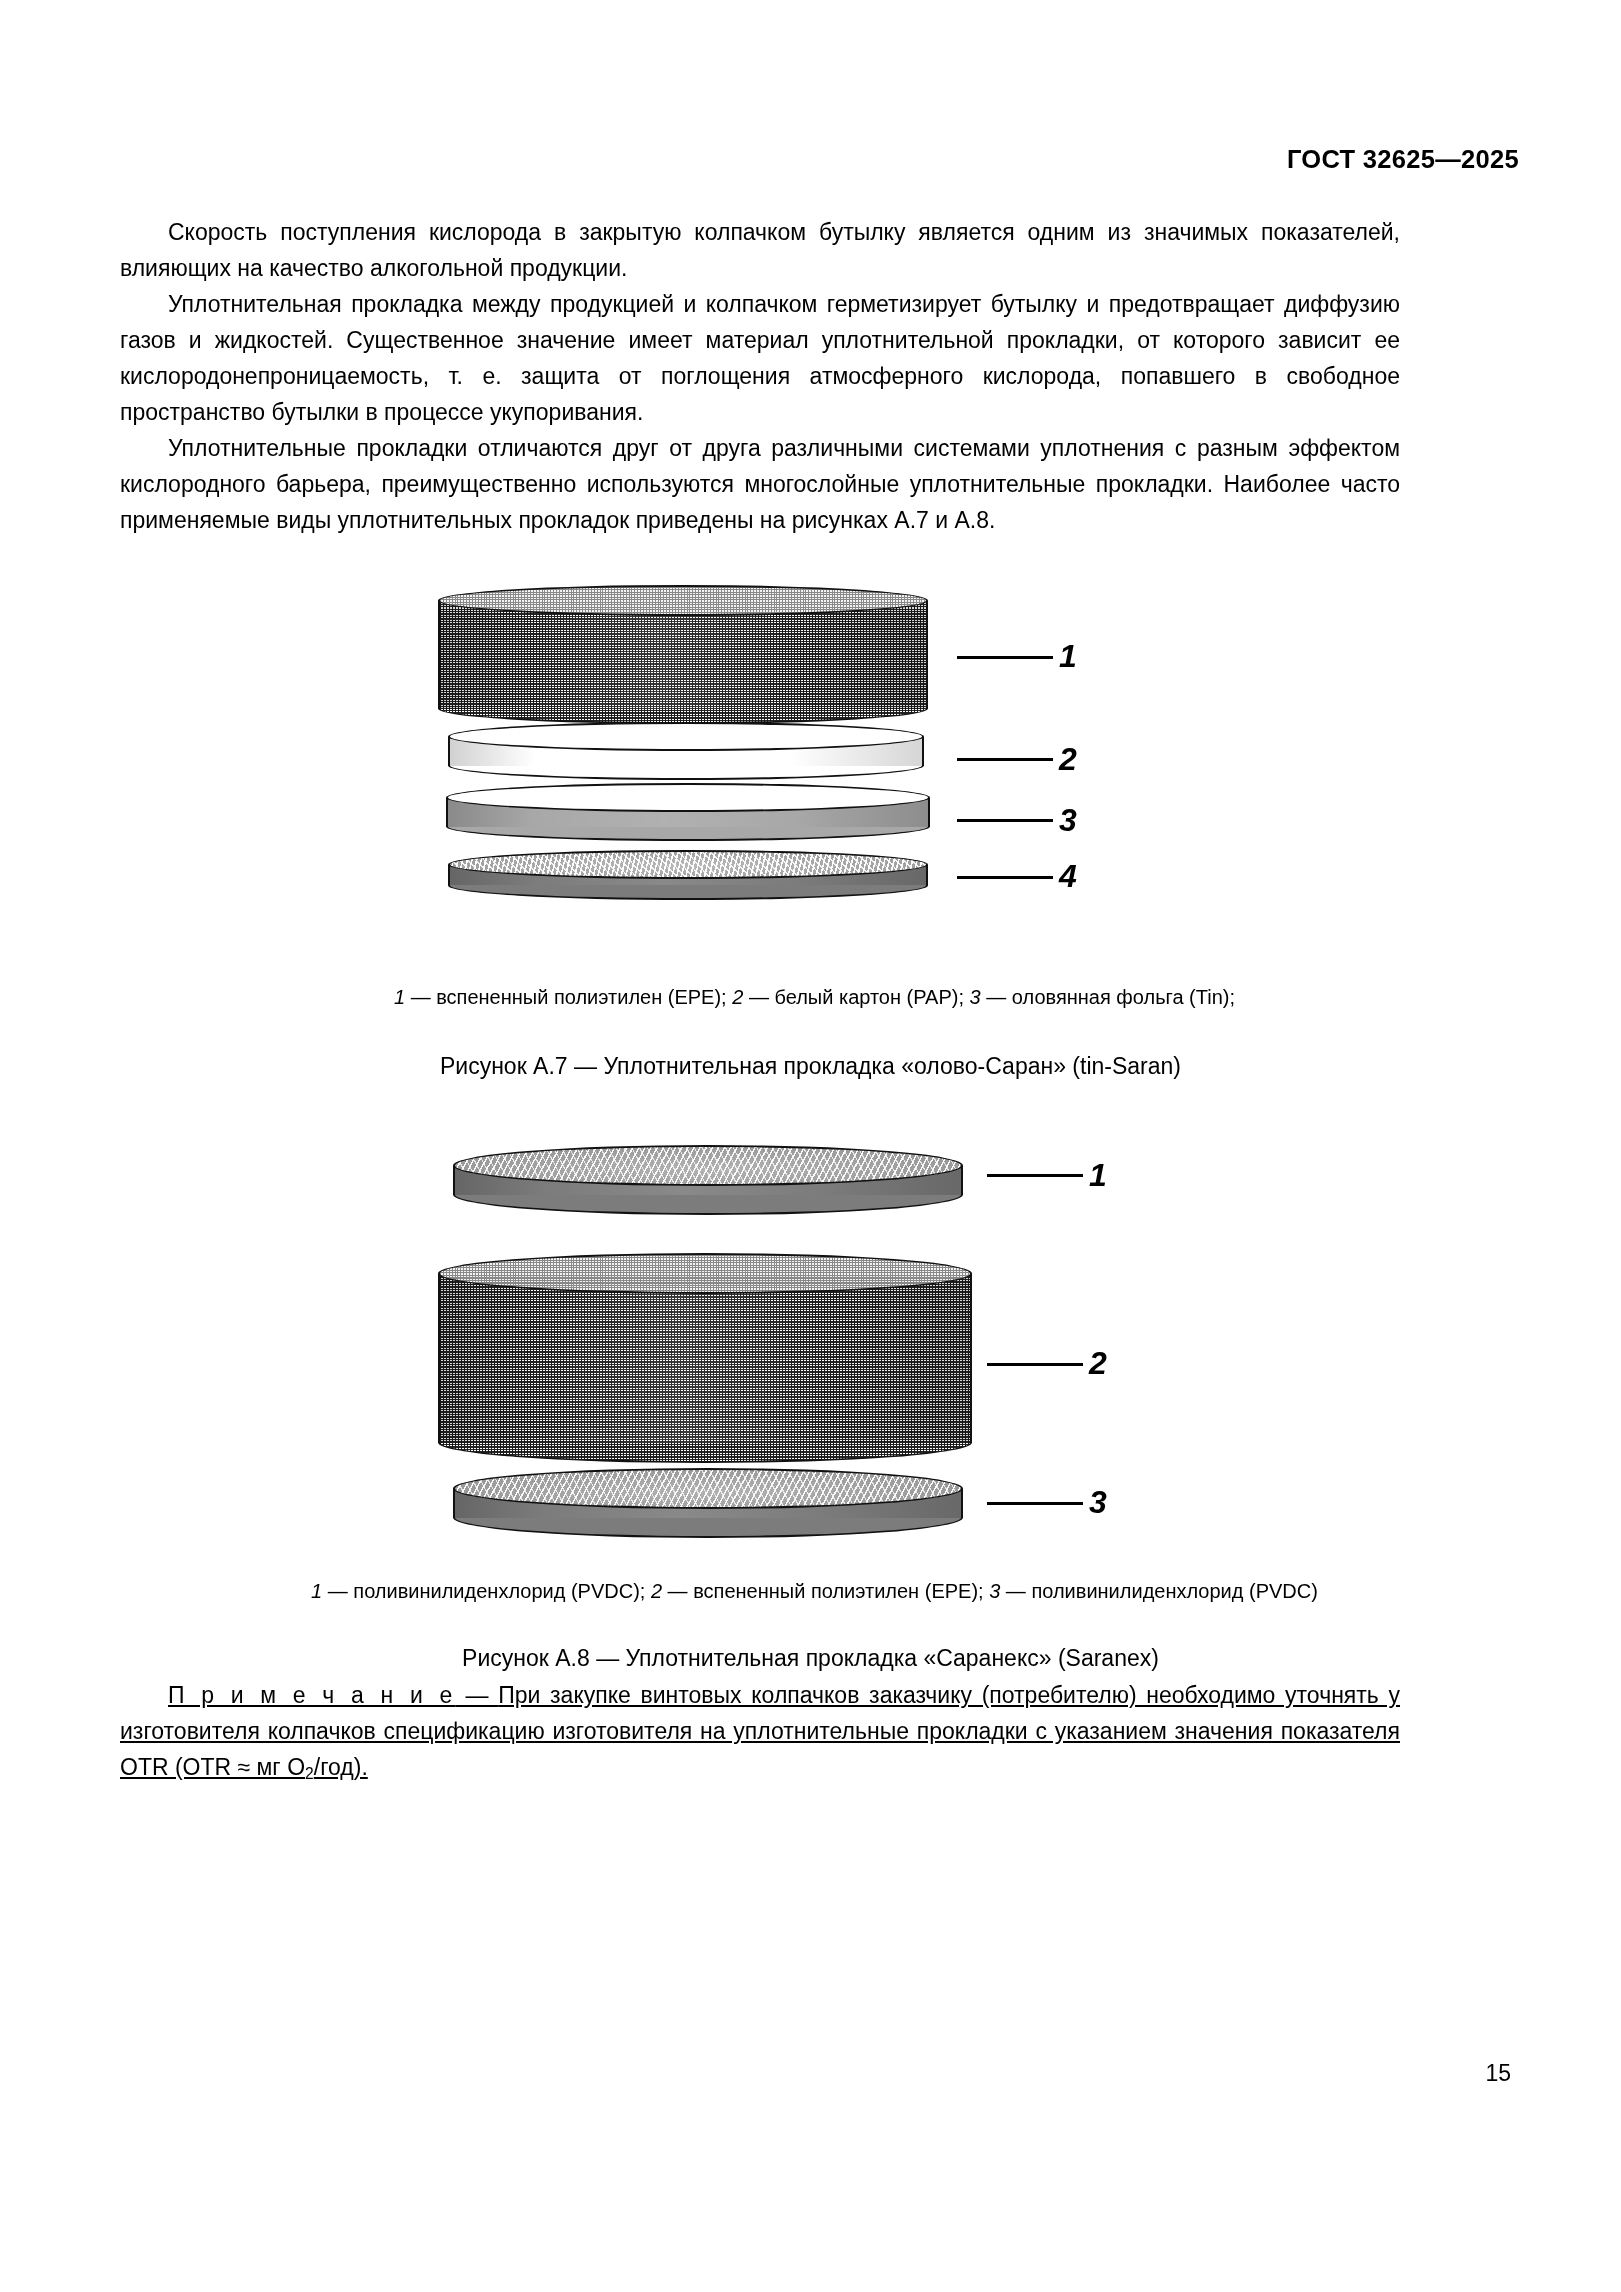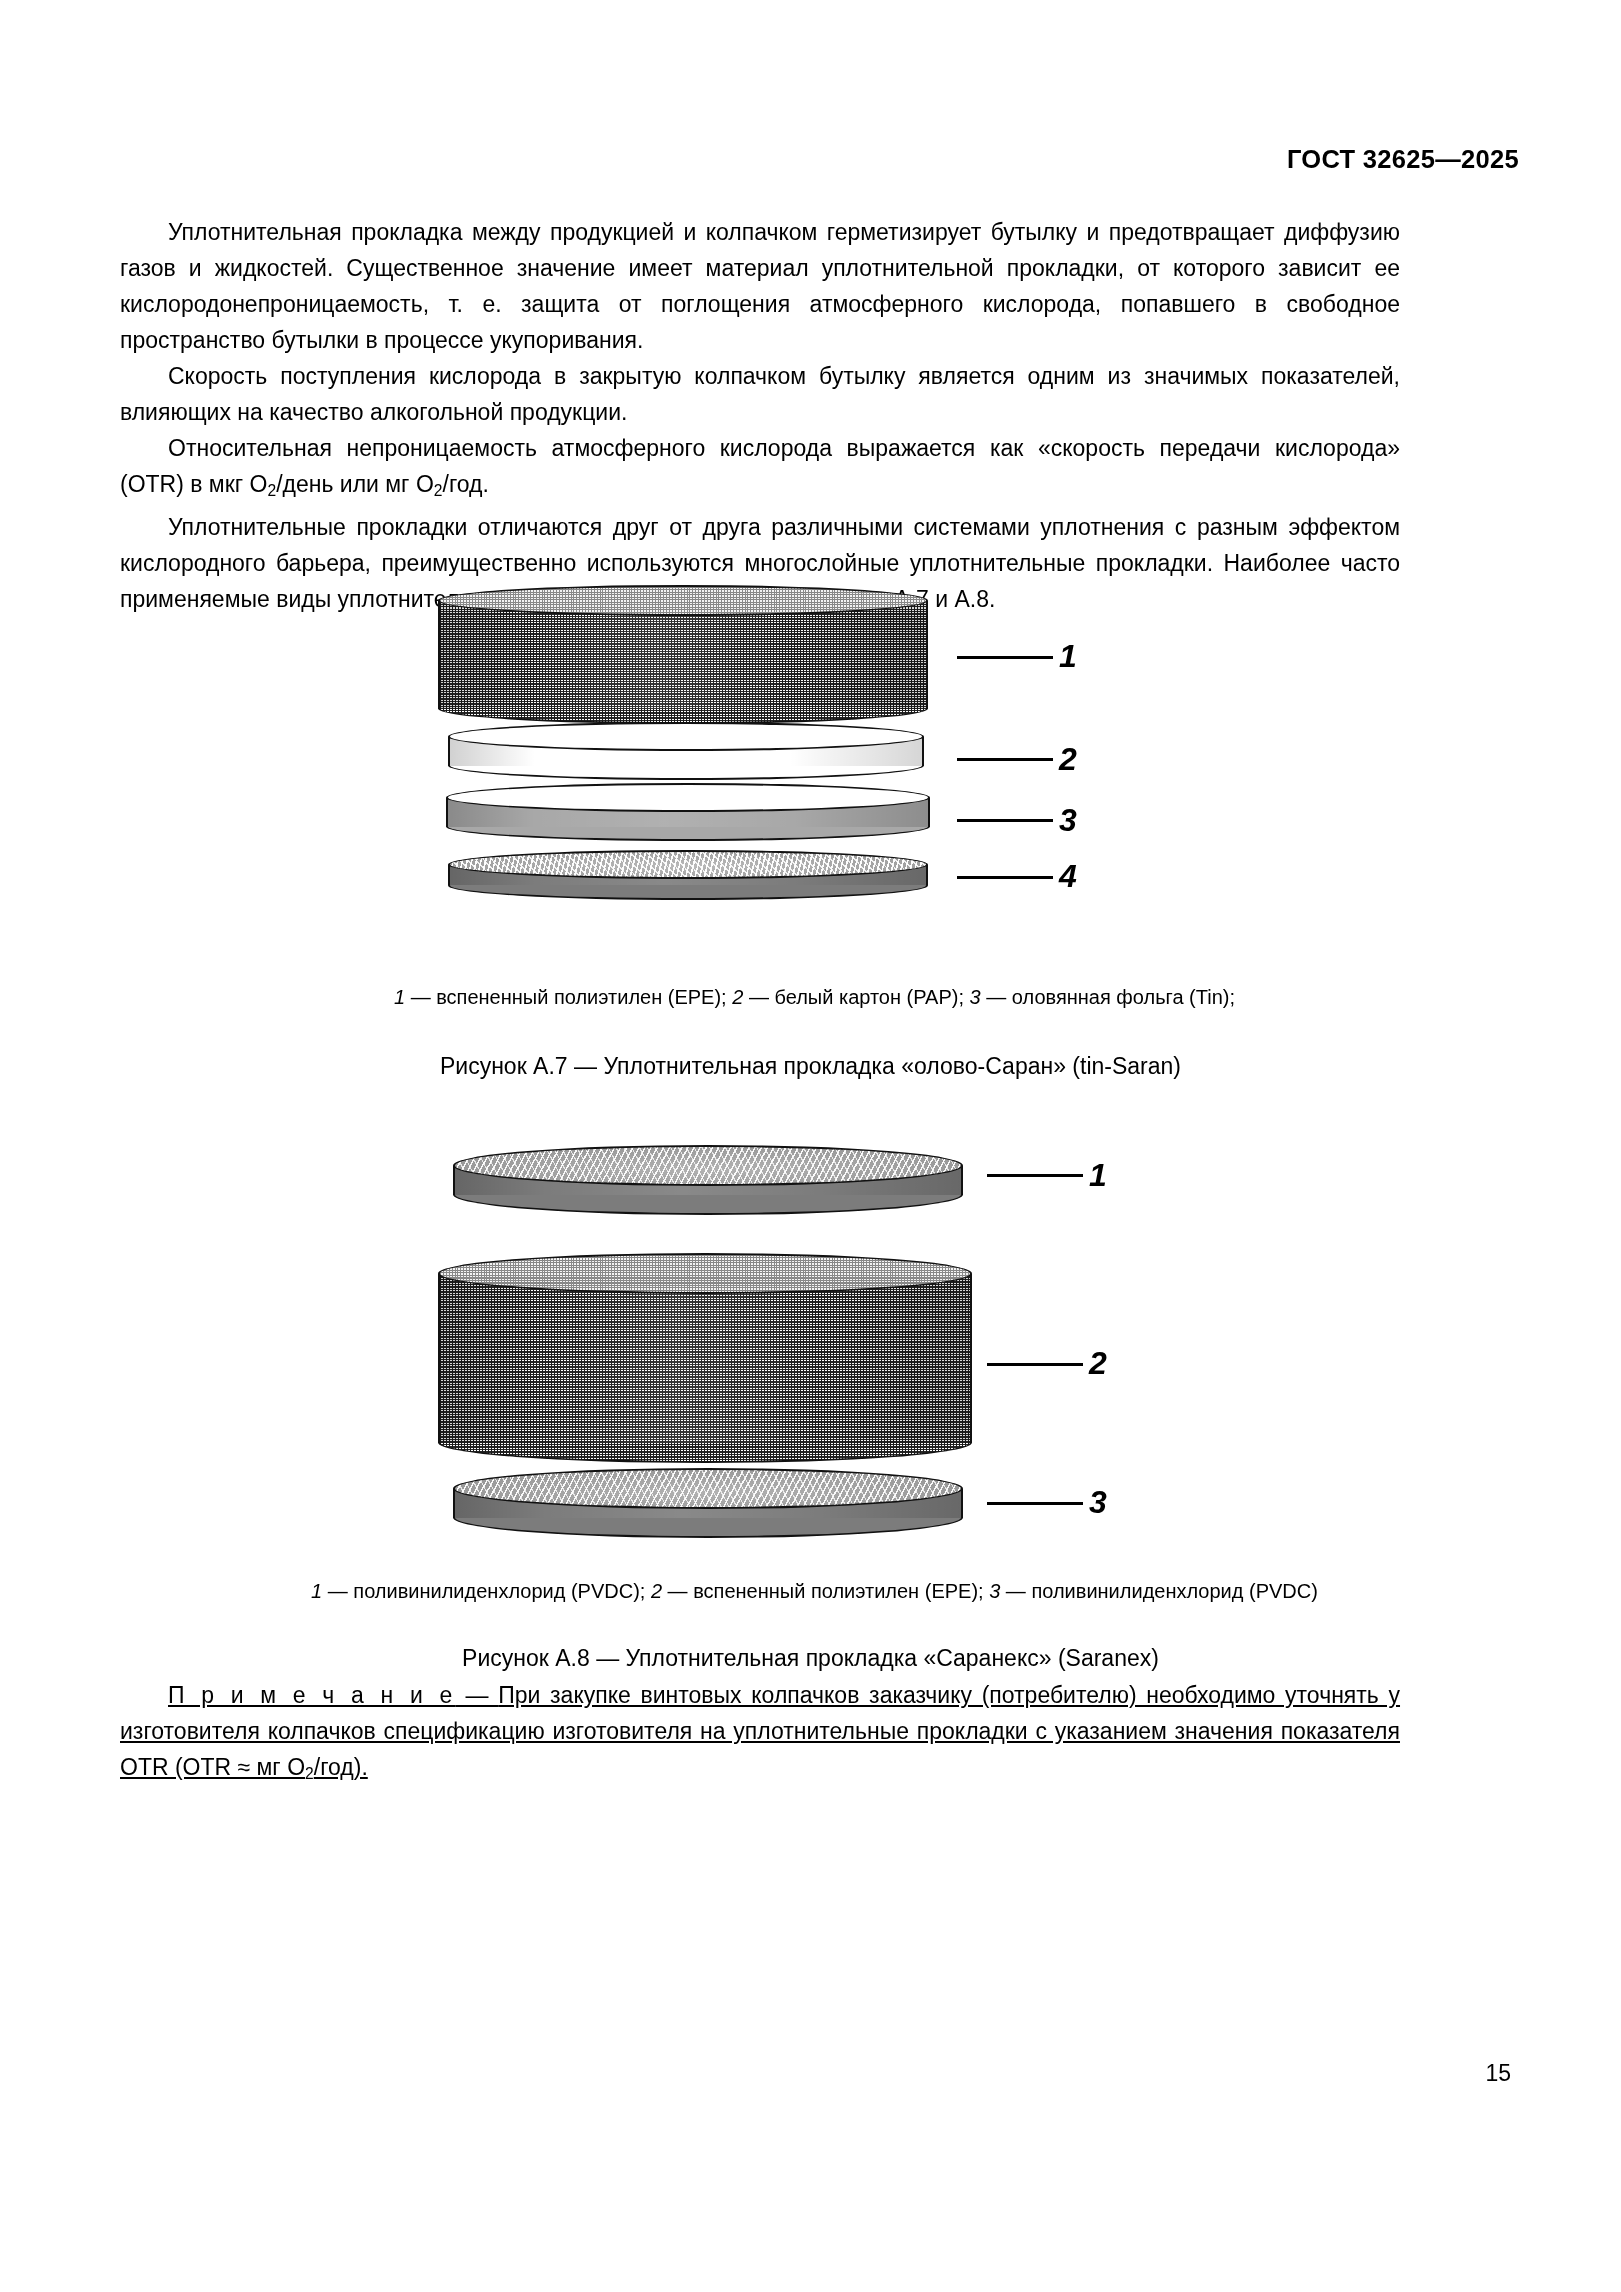--- a/index.html
+++ b/index.html
@@ -202,23 +202,22 @@
   }
 </style>
 </head>
 <body>
 
 <div class="page">
 
   <div class="header">ГОСТ 32625—2025</div>
 
   <div class="content">
+    <p class="body-par">Скорость поступления кислорода в закрытую колпачком бутылку является одним из значимых показателей, влияющих на качество алкогольной продукции.</p>
     <p class="body-par">Уплотнительная прокладка между продукцией и колпачком герметизирует бутылку и предотвращает диффузию газов и жидкостей. Существенное значение имеет материал уплотнительной прокладки, от которого зависит ее кислородонепроницаемость, т. е. защита от поглощения атмосферного кислорода, попавшего в свободное пространство бутылки в процессе укупоривания.</p>
-    <p class="body-par">Скорость поступления кислорода в закрытую колпачком бутылку является одним из значимых показателей, влияющих на качество алкогольной продукции.</p>
-    <p class="body-par"><span>Относительная непроницаемость атмосферного кислорода выражается как «скорость передачи кислорода» (OTR) в мкг O</span><sub>2</sub><span>/день или мг O</span><sub>2</sub><span>/год.</span></p>
     <p class="body-par">Уплотнительные прокладки отличаются друг от друга различными системами уплотнения с разным эффектом кислородного барьера, преимущественно используются многослойные уплотнительные прокладки. Наиболее часто применяемые виды уплотнительных прокладок приведены на рисунках А.7 и А.8.</p>
   </div>
 
   <div class="figure-block" style="top:585px;">
     <div class="fig-area" style="height:363px;">
 
       <div class="disc" style="left:9.8px; width:480px; top:265px;">
         <div class="bottom-cap tex-darkgray" style="top:20.6px; height:29px;"></div>
         <div class="side tex-darkgray" style="top:14.7px; height:20.6px;">
             <div class="side-shade"></div>

